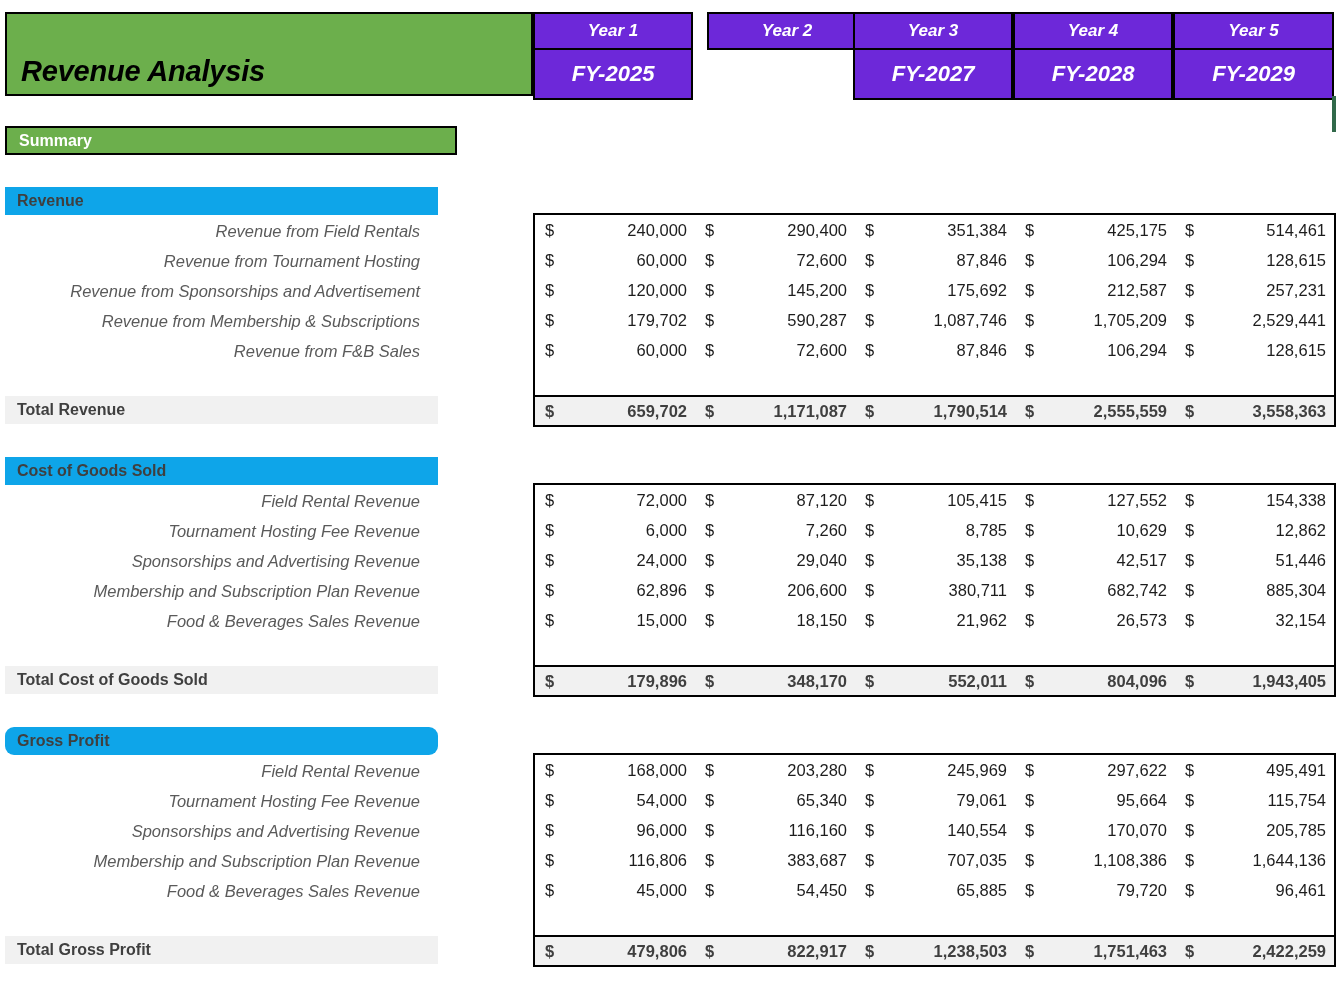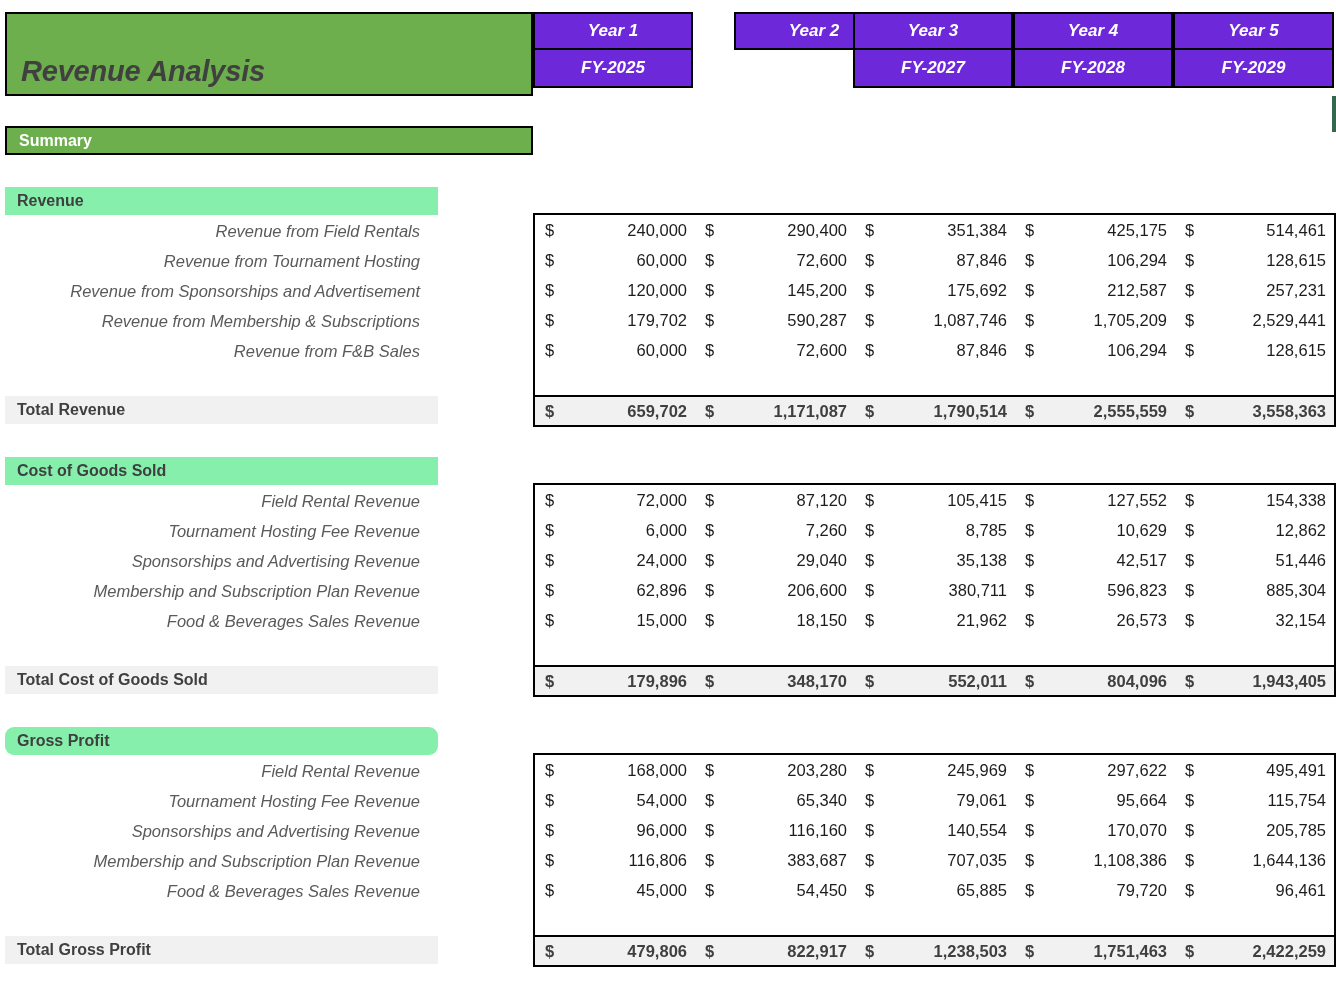--- a/index.html
+++ b/index.html
@@ -27,21 +27,21 @@
     border: 2px solid #000;
     box-sizing: border-box;
   }
   .title-band .title-text {
     position: absolute;
     left: 14px;
     bottom: 6px;
     font-size: 29px;
     font-weight: bold;
     font-style: italic;
-    color: #404040;
+    color: #000000;
     letter-spacing: -0.2px;
     white-space: nowrap;
   }
 
   .year-head {
     position: absolute;
     top: 12px;
     height: 84px;
     box-sizing: border-box;
   }
@@ -56,41 +56,41 @@
     display: flex;
     align-items: center;
     justify-content: center;
     width: 100%;
   }
   .year-head .yr-top {
     height: 38px;
     font-size: 17px;
   }
   .year-head .yr-bot {
-    height: 38px;
+    height: 50px;
     border-top: none;
-    font-size: 17px;
+    font-size: 22px;
   }
 
   
   .right-accent {
     position: absolute;
     right: 0px;
     top: 96px;
     width: 4px;
     height: 36px;
     background: #31694A;
   }
 
   
   .summary-bar {
     position: absolute;
     left: 5px;
     top: 126px;
-    width: 528px;
+    width: 452px;
     height: 29px;
     background: #6CAF4C;
     border: 2px solid #000;
     box-sizing: border-box;
     display: flex;
     align-items: center;
   }
   .summary-bar .summary-text {
     margin-left: 12px;
     font-size: 16px;
@@ -104,21 +104,21 @@
     left: 0;
     top: 0;
     width: 533px;
     height: 988px;
   }
   .section-head {
     position: absolute;
     left: 5px;
     width: 433px;
     height: 28px;
-    background: #86efac;
+    background: #0ea5e9;
     display: flex;
     align-items: center;
     box-sizing: border-box;
   }
   .section-head .sh-text {
     margin-left: 12px;
     font-size: 16px;
     font-weight: bold;
     color: #3f3f3f;
     white-space: nowrap;
@@ -211,21 +211,21 @@
 
 <div class="title-band">
   <div class="title-text">Revenue Analysis</div>
 </div>
 
 <div id="year-headers">
     <div class="year-head" style="left: 533px; width: 160px;">
       <div class="yr-top">Year 1</div>
       <div class="yr-bot">FY-2025</div>
     </div>
-    <div class="year-head" style="left: 734px; width: 160px;">
+    <div class="year-head" style="left: 707px; width: 160px;">
       <div class="yr-top">Year 2</div>
     </div>
     <div class="year-head" style="left: 853px; width: 160px;">
       <div class="yr-top">Year 3</div>
       <div class="yr-bot">FY-2027</div>
     </div>
     <div class="year-head" style="left: 1013px; width: 160px;">
       <div class="yr-top">Year 4</div>
       <div class="yr-bot">FY-2028</div>
     </div>
@@ -489,21 +489,21 @@
         <div class="cell">
           <span class="cur">$</span>
           <span class="amt">206,600</span>
         </div>
         <div class="cell">
           <span class="cur">$</span>
           <span class="amt">380,711</span>
         </div>
         <div class="cell">
           <span class="cur">$</span>
-          <span class="amt">596,823</span>
+          <span class="amt">682,742</span>
         </div>
         <div class="cell">
           <span class="cur">$</span>
           <span class="amt">885,304</span>
         </div>
       </div>
       <div class="numrow">
         <div class="cell">
           <span class="cur">$</span>
           <span class="amt">15,000</span>

